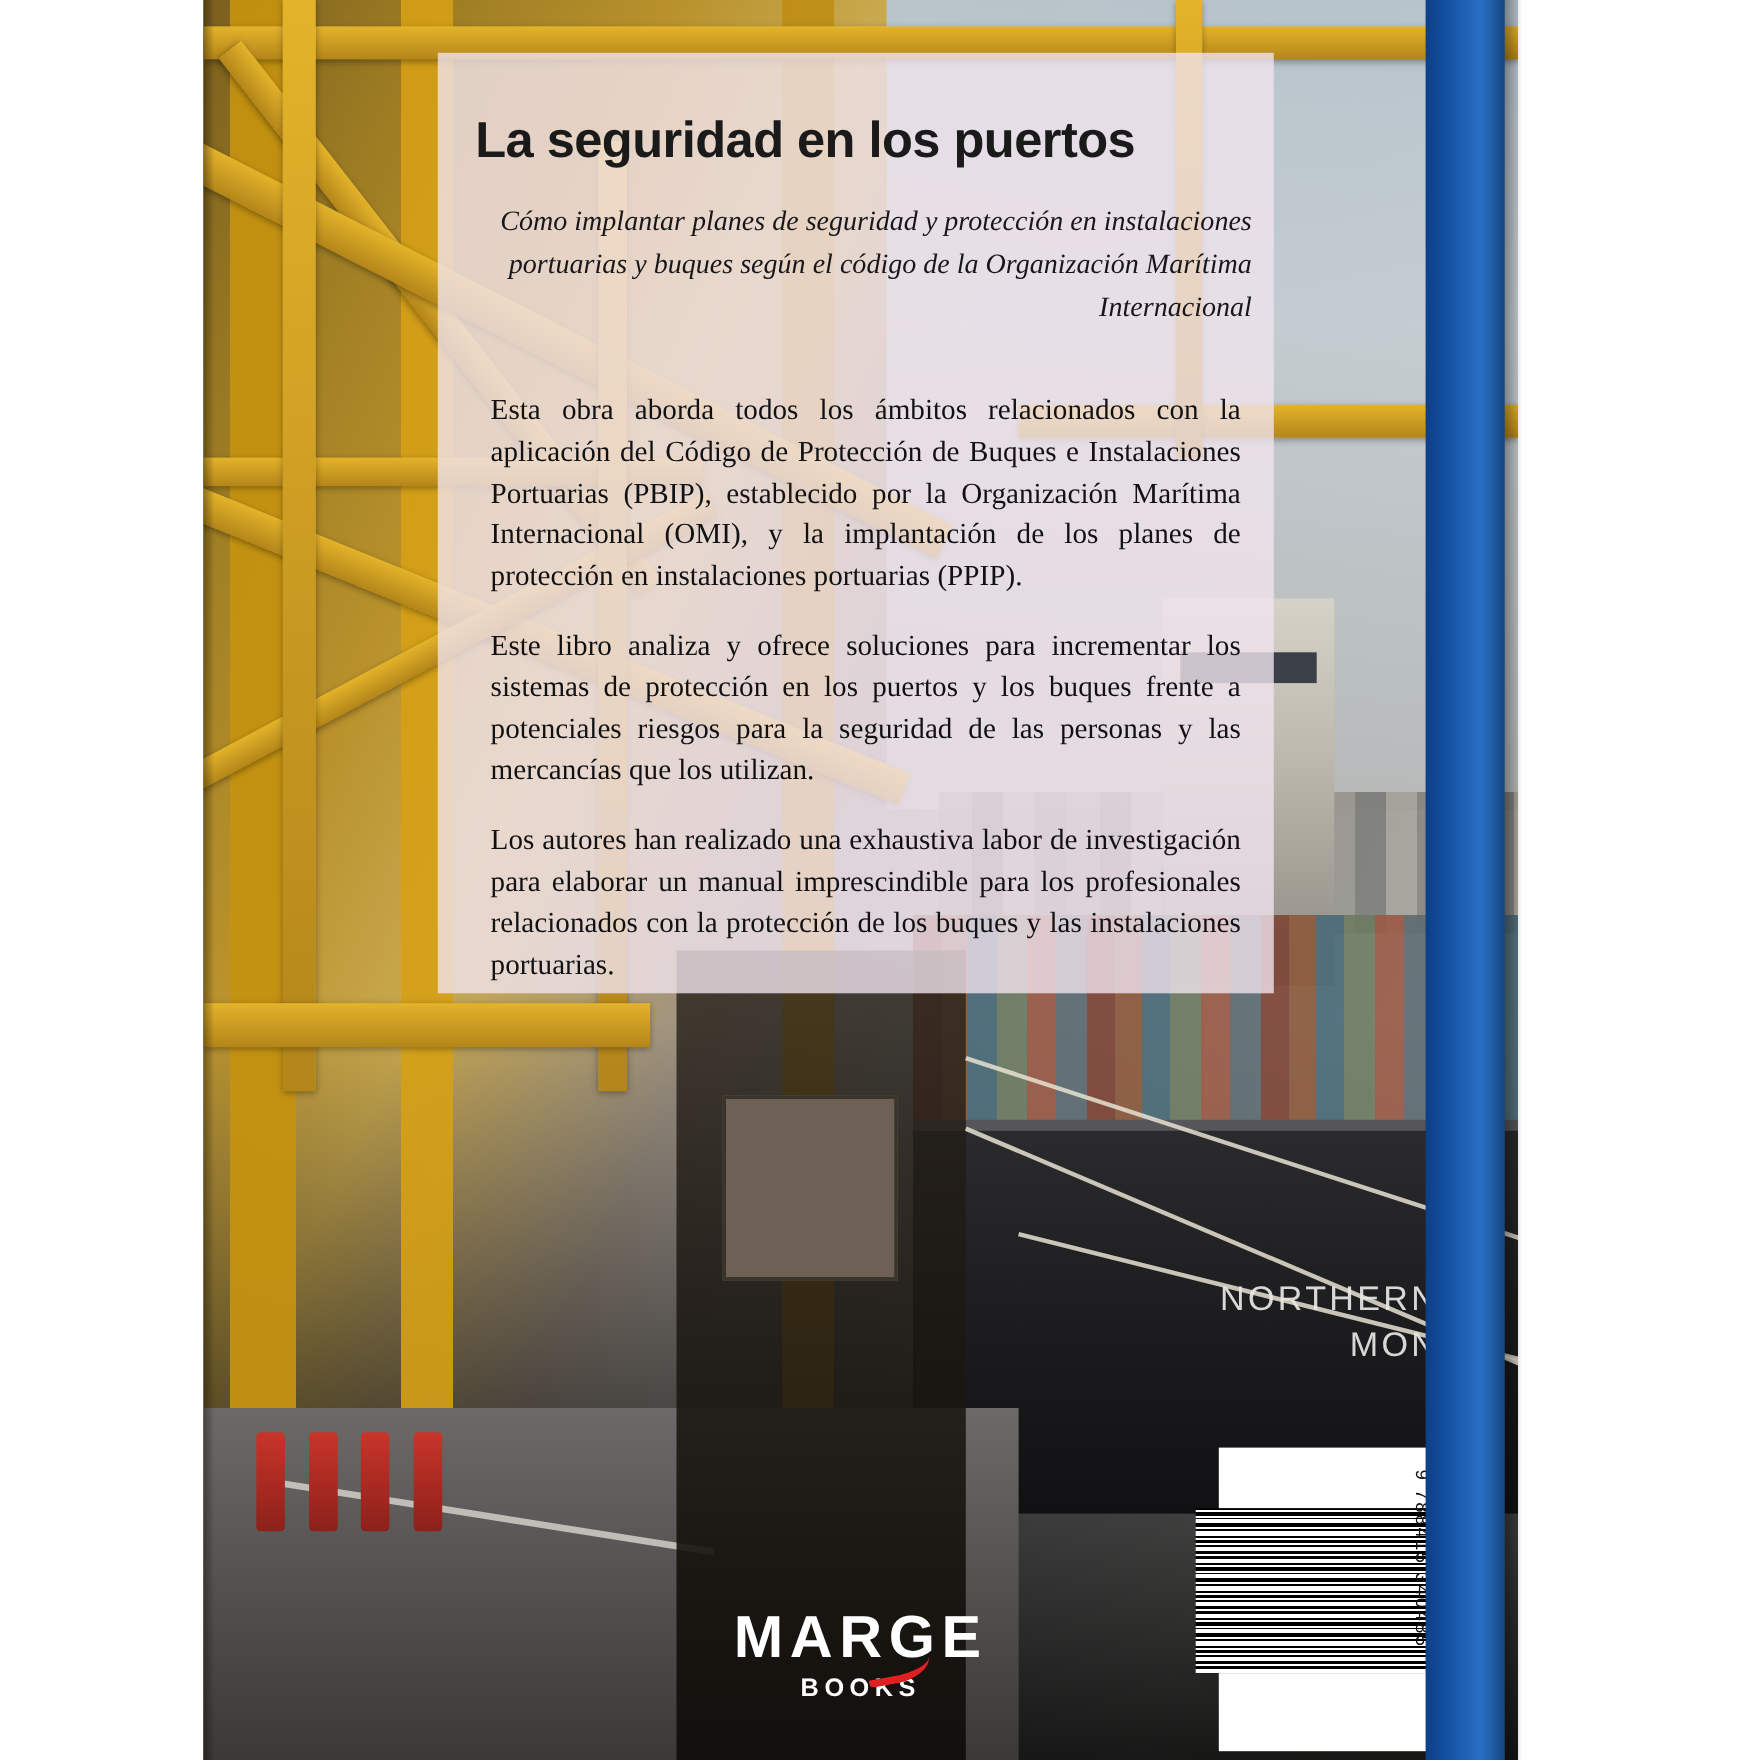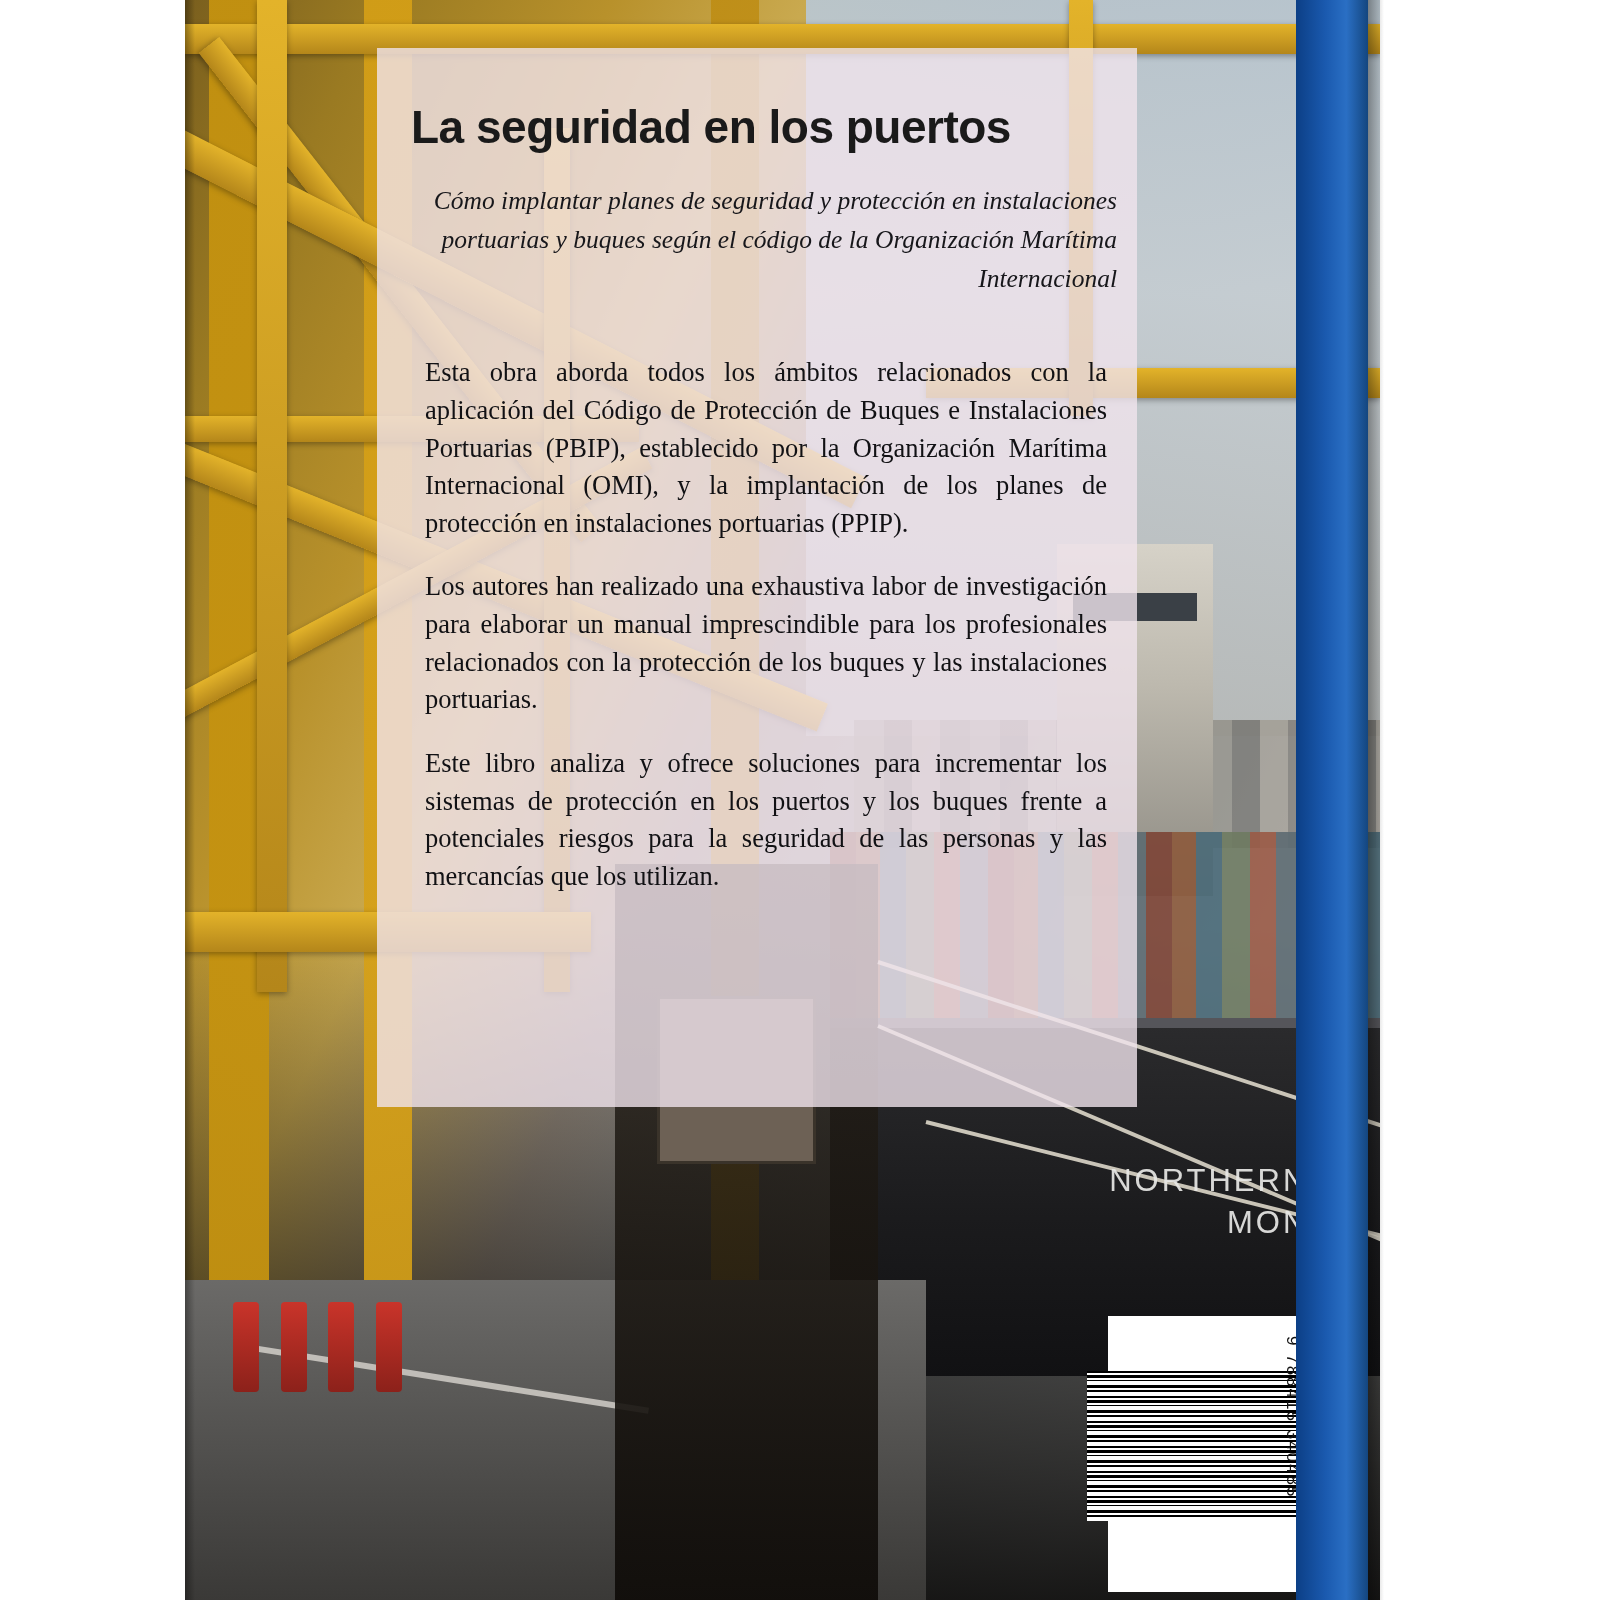--- a/index.html
+++ b/index.html
@@ -196,24 +196,24 @@
     font-size: 31px;
     letter-spacing: 3px;
     text-align: right;
     line-height: 1.35;
     opacity: .92;
   }
 
   
   .panel {
     position: absolute;
-    left: 192px;
+    left: 213px;
     top: 48px;
     width: 760px;
-    height: 1059px;
+    height: 855px;
     background: rgba(240,228,236,0.80);
     box-shadow: 0 0 0 rgba(0,0,0,0);
   }
   .panel .title {
     margin: 52px 0 0 0;
     padding: 0 34px;
     font-family: "Liberation Sans", sans-serif;
     font-weight: bold;
     font-size: 46px;
     color: #1a1a1a;
@@ -386,25 +386,32 @@
         <div>NORTHERN</div>
         <div>MON</div>
       </div>
     </div>
 
     <div class="panel">
       <h1 class="title">La  seguridad en los puertos</h1>
       <div class="subtitle">Cómo implantar planes de seguridad y protección en instalaciones portuarias y buques según el código de la Organización Marítima Internacional</div>
       <div class="body">
         <p>Esta obra aborda todos los ámbitos relacionados con la aplicación del Código de Protección de Buques e Instalaciones Portuarias (PBIP), establecido por la Organización Marítima Internacional (OMI), y la implantación de los planes de protección en instalaciones portuarias (PPIP).</p>
+        <p>Este libro analiza y ofrece soluciones para incrementar los sistemas de protección en los puertos y los buques frente a potenciales riesgos para la seguridad de las personas y las mercancías que los utilizan.</p>
         <p>Los autores han realizado una exhaustiva labor de investigación para elaborar un manual imprescindible para los profesionales relacionados con la protección de los buques y las instalaciones portuarias.</p>
-        <p>Este libro analiza y ofrece soluciones para incrementar los sistemas de protección en los puertos y los buques frente a potenciales riesgos para la seguridad de las personas y las mercancías que los utilizan.</p>
       </div>
     </div>
 
+    <div class="logo">
+      <div class="word">
+        <span>MARGE</span>
+        <span class="swoosh"></span>
+      </div>
+      <div class="books">BOOKS</div>
+    </div>
 
     <div class="barcode-box">
       <div class="barcode-inner"></div>
       <div class="barcode-num">9 788415 340485</div>
     </div>
 
   </div>
 
   <div class="left-edge"></div>
   <div class="spine"></div>

